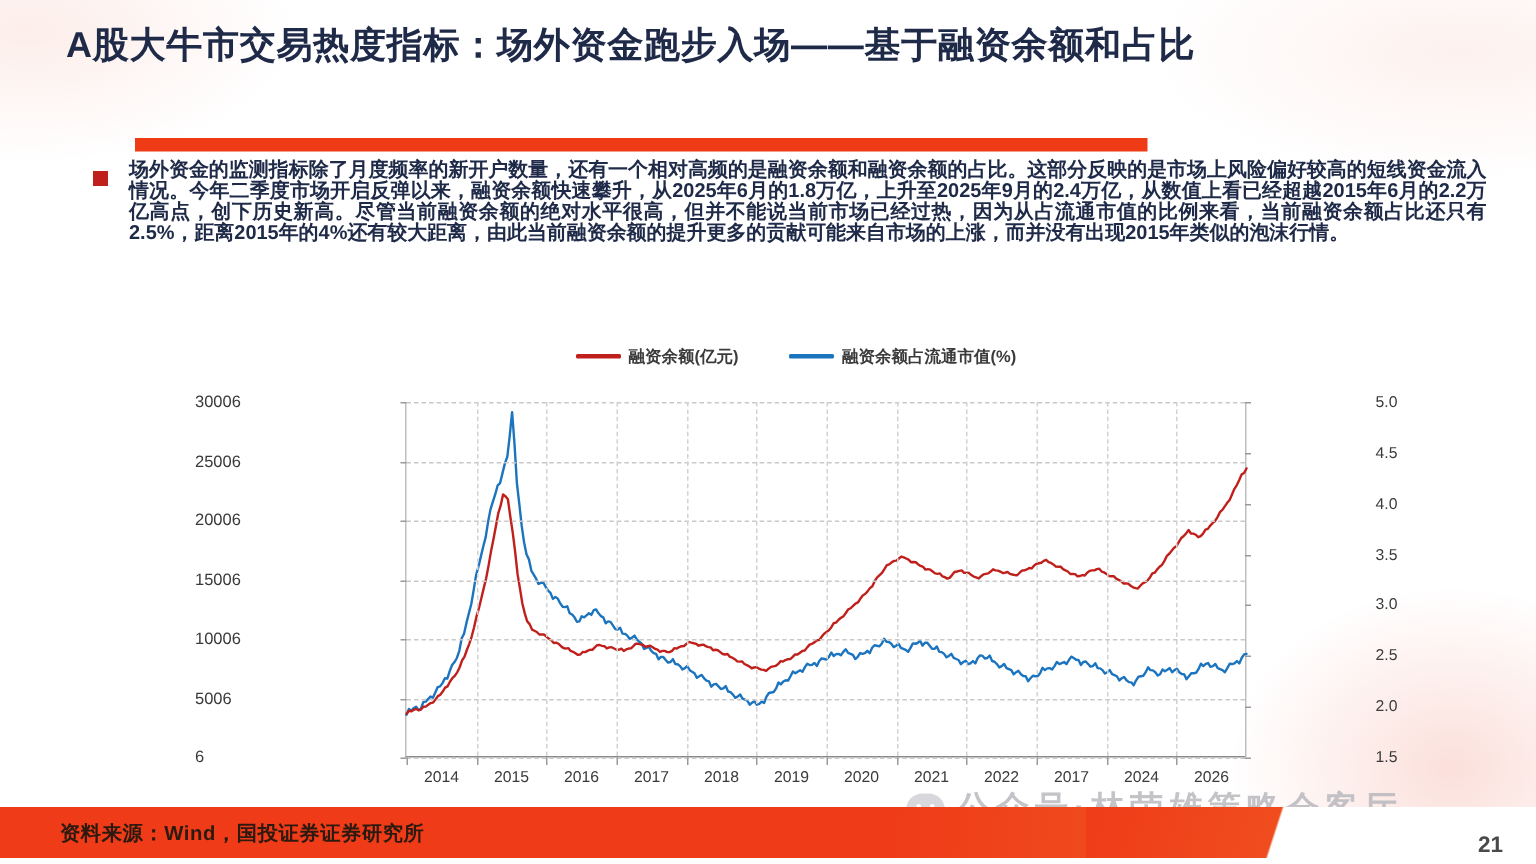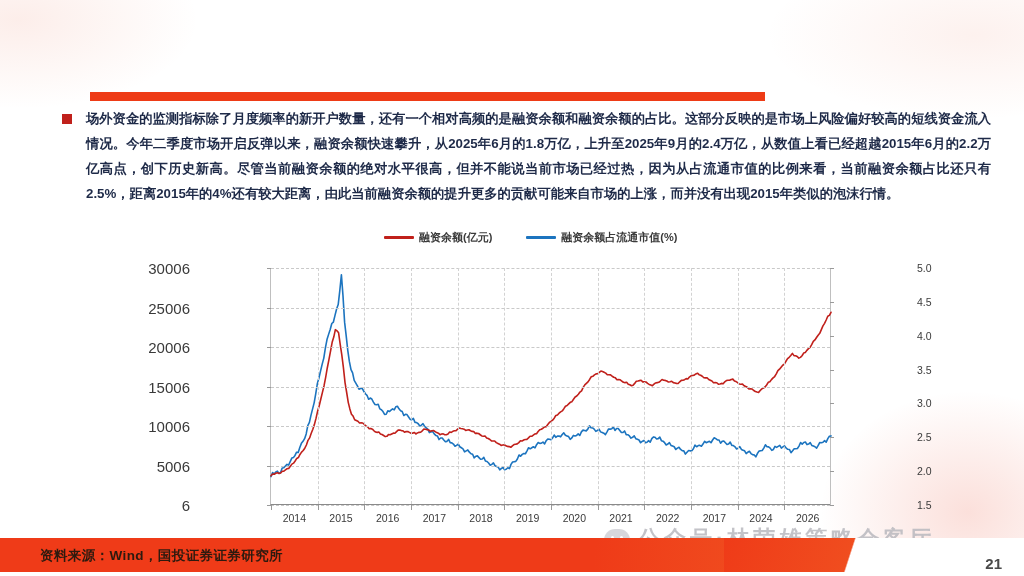--- a/index.html
+++ b/index.html
@@ -31,21 +31,21 @@
     background:#ee3b16;
   }
 
   
   .para-wrap{position:absolute;left:62px;top:106px;width:940px;display:flex;}
   .bullet{
     width:10px;height:10px;background:#c0201b;margin-top:8px;
     flex:0 0 auto;
   }
   .para{
-    margin-left:14px;color:#1e2a48;font-size:13.3px;line-height:25px;
+    margin-left:14px;color:#1e2a48;font-size:13.3px;line-height:14px;
     font-weight:bold;text-align:justify;width:905px;
   }
 
   
   .chart-area{position:absolute;left:196px;top:224px;width:700px;height:300px;}
 
   .legend{position:absolute;left:188px;top:6px;display:flex;gap:34px;align-items:center;}
   .legend-item{display:flex;align-items:center;gap:5px;}
   .legend-dash{display:block;width:30px;height:3px;border-radius:1px;}
   .legend-txt{font-size:11px;color:#3b3b3b;font-weight:bold;white-space:nowrap;}
@@ -53,22 +53,22 @@
   .plot{
     position:absolute;left:74px;top:44px;width:560px;height:237px;
     border-left:1px solid #bfbfbf;border-bottom:1px solid #8a8a8a;
     box-sizing:border-box;
   }
   .grid-h{position:absolute;left:0;width:100%;height:0;
     border-top:1px dashed #c9c9c9;}
   .grid-v{position:absolute;top:0;height:100%;width:0;
     border-left:1px dashed #d2d2d2;}
 
-  .ytick-l{position:absolute;right:640px;font-size:15px;color:#3a3a3a;
-    transform:translateY(-50%);white-space:nowrap;text-align:right;width:60px;}
+  .ytick-l{position:absolute;right:640px;font-size:11px;color:#3a3a3a;
+    transform:translateY(-50%);white-space:nowrap;width:60px;}
   .ytick-r{position:absolute;left:646px;font-size:10.5px;color:#3a3a3a;
     transform:translateY(-50%);white-space:nowrap;width:40px;}
   .tickmark-l{position:absolute;left:-4px;width:4px;height:0;border-top:1px solid #9a9a9a;}
   .tickmark-r{position:absolute;right:-4px;width:4px;height:0;border-top:1px solid #9a9a9a;}
 
   .xtick{position:absolute;top:244px;font-size:10.5px;color:#3a3a3a;
     transform:translateX(-50%);white-space:nowrap;}
   .xtickmark{position:absolute;top:237px;height:5px;width:0;border-left:1px solid #9a9a9a;}
 
   .axis-r{position:absolute;left:634px;top:44px;height:237px;width:0;
@@ -106,20 +106,21 @@
     font-weight:bold;}
 </style>
 </head>
 <body>
 
 <div class="wash-tl"></div>
 <div class="wash-tr"></div>
 <div class="wash-br"></div>
 
 <div class="title-block">
+  <div class="title-line">A股大牛市交易热度指标：场外资金跑步入场——基于融资余额和占比</div>
 </div>
 <div class="title-rule"></div>
 
 <div class="para-wrap">
   <div class="bullet"></div>
   <div class="para">场外资金的监测指标除了月度频率的新开户数量，还有一个相对高频的是融资余额和融资余额的占比。这部分反映的是市场上风险偏好较高的短线资金流入情况。今年二季度市场开启反弹以来，融资余额快速攀升，从2025年6月的1.8万亿，上升至2025年9月的2.4万亿，从数值上看已经超越2015年6月的2.2万亿高点，创下历史新高。尽管当前融资余额的绝对水平很高，但并不能说当前市场已经过热，因为从占流通市值的比例来看，当前融资余额占比还只有2.5%，距离2015年的4%还有较大距离，由此当前融资余额的提升更多的贡献可能来自市场的上涨，而并没有出现2015年类似的泡沫行情。</div>
 </div>
 
 <div class="chart-area">
 

